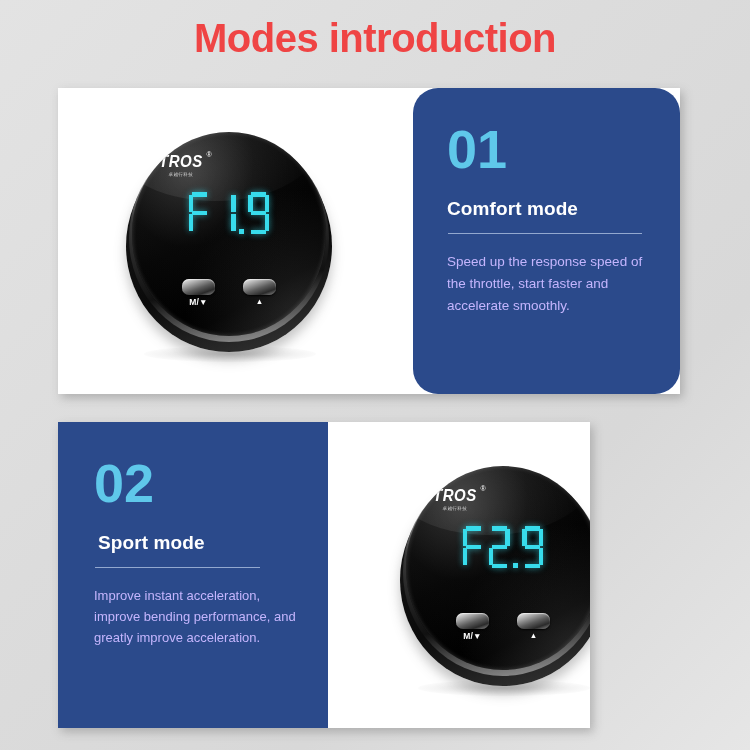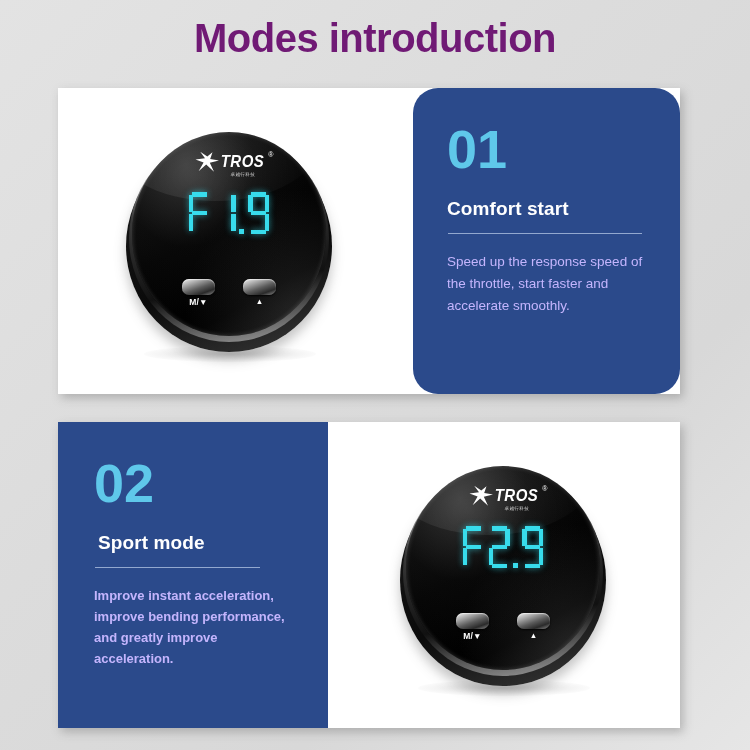--- a/index.html
+++ b/index.html
@@ -17,21 +17,21 @@
 
   
   .page-title {
     position: absolute;
     top: 16px;
     left: 0;
     width: 750px;
     text-align: center;
     font-size: 40px;
     font-weight: bold;
-    color: #701a75;
+    color: #ef4444;
     letter-spacing: -0.5px;
     font-family: "Liberation Sans", sans-serif;
   }
 
   
   .panel {
     position: absolute;
     background: #ffffff;
     display: flex;
     box-shadow: 3px 4px 9px rgba(120,120,120,0.45);
@@ -39,21 +39,21 @@
   }
   #panel-1 {
     left: 58px;
     top: 88px;
     width: 622px;
     height: 306px;
   }
   #panel-2 {
     left: 58px;
     top: 422px;
-    width: 622px;
+    width: 532px;
     height: 306px;
   }
 
   .white-half {
     position: relative;
     background: #ffffff;
     flex: 0 0 auto;
     overflow: hidden;
   }
   .blue-half {
@@ -92,21 +92,21 @@
   }
   .mode-desc {
     font-size: 13.5px;
     line-height: 1.62;
     color: #c4b5fd;
     margin: 17px 0 0 6px;
     font-weight: normal;
   }
   #panel-2 .mode-number { margin-left: 8px; }
   #panel-2 .mode-title  { margin-left: 12px; }
-  #panel-2 .mode-desc   { margin-left: 8px; font-size: 13px; font-weight: bold; }
+  #panel-2 .mode-desc   { margin-left: 8px; font-size: 13px; }
   #panel-2 .divider     { margin-left: 9px; margin-right: 38px;}
 
   
   .device-wrap {
     position: absolute;
     width: 214px;
     height: 232px;
   }
   #panel-1 .device-wrap { left: 68px;  top: 44px; }
   #panel-2 .device-wrap { left: 72px;  top: 44px; }
@@ -153,21 +153,21 @@
   }
 
   
   .logo {
     position: absolute;
     top: 22px;
     left: 0;
     width: 100%;
     display: flex;
     align-items: flex-start;
-    justify-content: center;
+    justify-content: flex-start;
   }
   .logo-star {
     display: block;
     margin-right: 1px;
     margin-top: -3px;
   }
   .logo-textblock { position: relative; }
   .logo-text {
     font-family: "Liberation Sans", sans-serif;
     font-size: 15px;
@@ -345,21 +345,21 @@
             <div class="btn-label up">▲</div>
           </div>
         </div>
 
       </div>
     </div>
   </div>
 
   <div class="blue-half">
     <div class="mode-number">01</div>
-    <div class="mode-title">Comfort start</div>
+    <div class="mode-title">Comfort mode</div>
     <hr class="divider">
     <div class="mode-desc">Speed up the response speed of the throttle, start faster and accelerate smoothly.</div>
   </div>
 
 </div>
 
 <div class="panel" id="panel-2">
 
   <div class="blue-half">
     <div class="mode-number">02</div>

